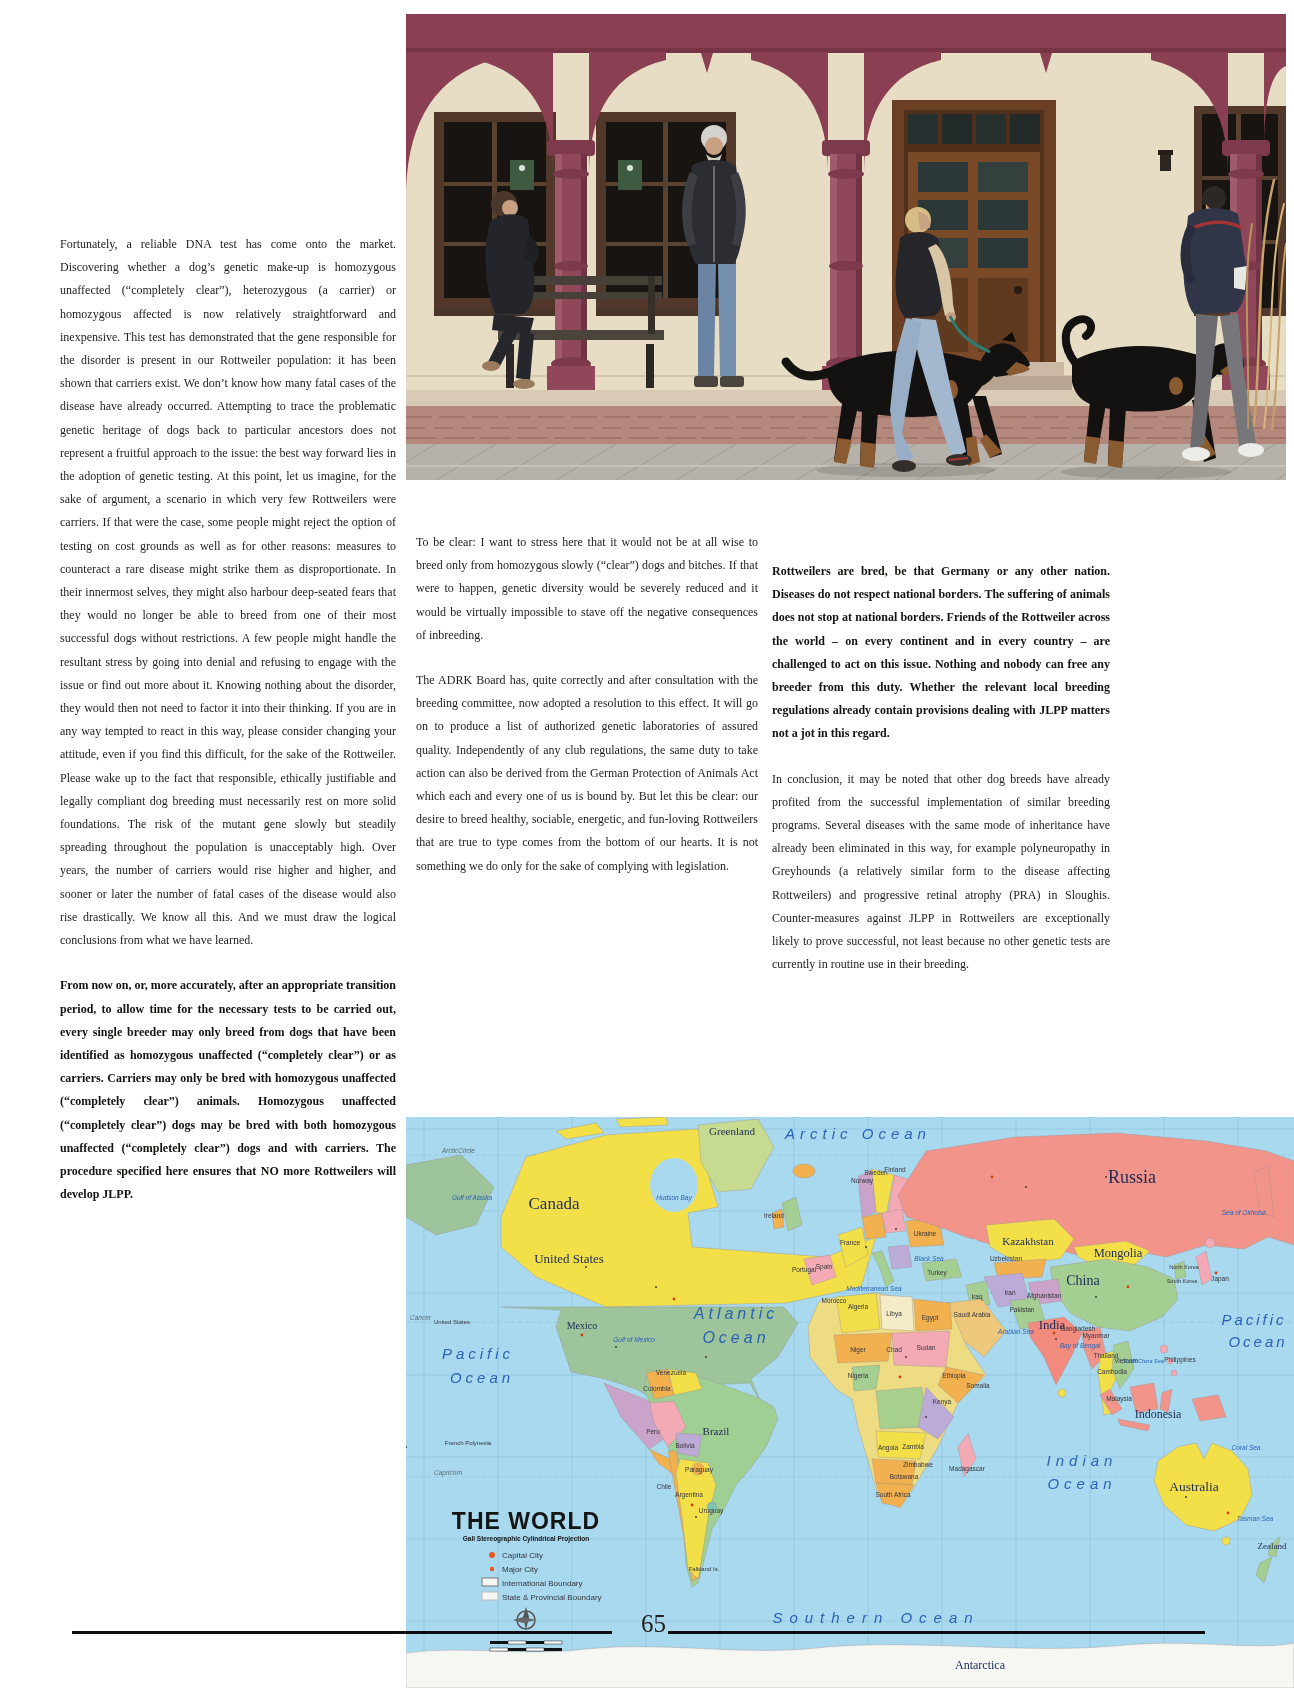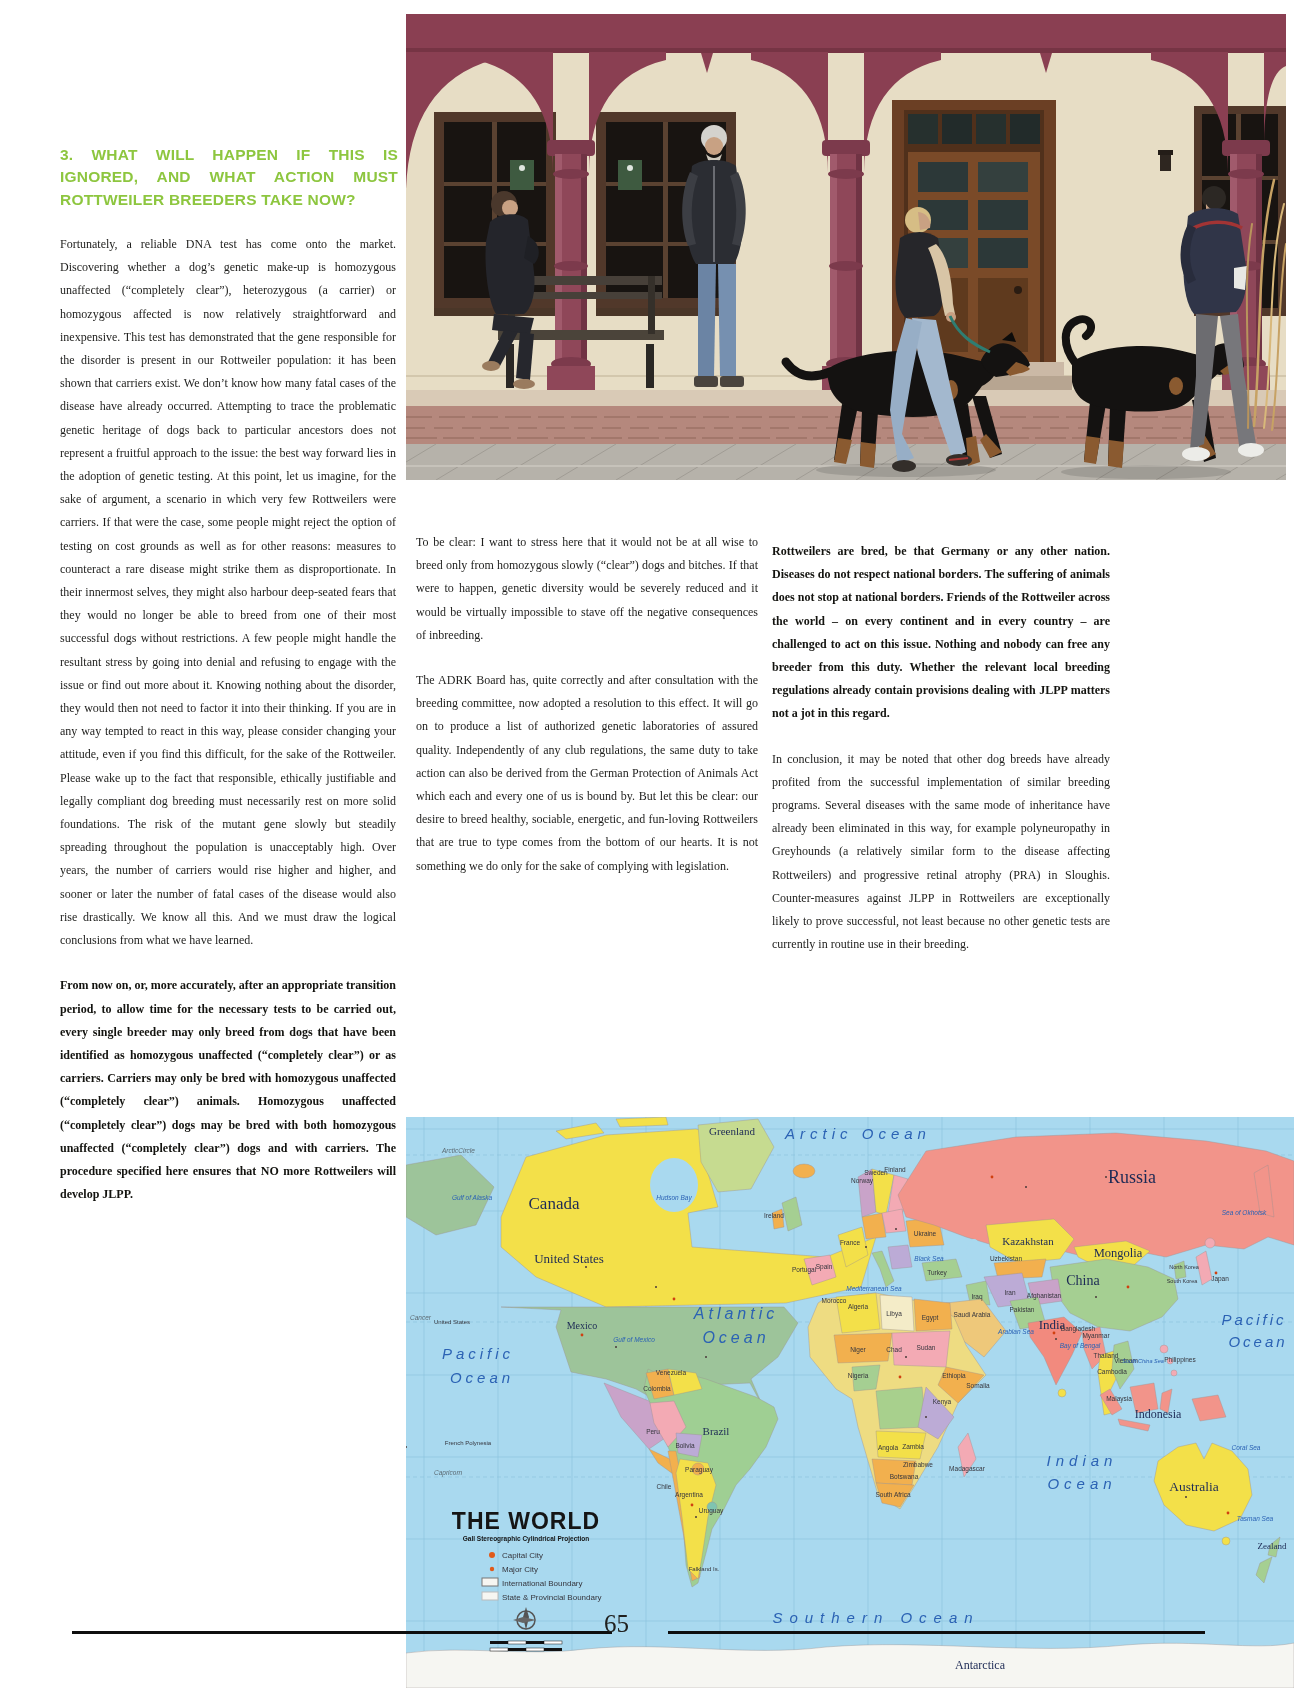--- a/index.html
+++ b/index.html
@@ -6,44 +6,43 @@
   .page{position:relative;width:1294px;height:1688px;margin:0 auto;background:#ffffff;overflow:hidden;
         font-family:"Liberation Serif", serif;}
   .heading{position:absolute;left:60px;top:144px;width:338px;margin:0;
            font-family:"Liberation Sans", sans-serif;font-weight:bold;font-size:15.5px;
            line-height:1.45;color:#8dc63f;text-align:justify;letter-spacing:.2px;}
   .col{position:absolute;font-size:12px;line-height:23.2px;color:#1d1d1b;text-align:justify;}
   .col p{margin:0 0 22px 0;}
   .col p.bold{font-weight:bold;color:#13130f;}
   .col1{left:60px;top:233px;width:336px;}
   .col2{left:416px;top:531px;width:342px;}
-  .col3{left:772px;top:540px;width:338px;}
+  .col3{left:772px;top:560px;width:338px;}
   .photo{position:absolute;left:406px;top:14px;width:880px;height:466px;}
   .map{position:absolute;left:406px;top:1117px;width:888px;height:571px;}
   .photo svg,.map svg{display:block;width:100%;height:100%;}
   .rule{position:absolute;top:1631px;height:3px;background:#0e0e0e;z-index:6;}
   .rule-l{left:72px;width:540px;}
   .rule-r{left:668px;width:537px;}
-  .pagenum{position:absolute;left:604px;top:1610px;width:62px;text-align:left;z-index:6;
+  .pagenum{position:absolute;left:604px;top:1610px;width:62px;text-align:right;z-index:6;
            font-family:"Liberation Serif", serif;font-size:25px;color:#20201e;}
   
   text{font-family:"Liberation Serif", serif;}
   .ocean{fill:#2b62b4;font-family:"Liberation Sans", sans-serif;font-style:italic;}
   .country{fill:#1d2a55;}
   .tinyl{fill:#35353d;font-family:"Liberation Sans", sans-serif;}
   .sea{fill:#2b62b4;font-family:"Liberation Sans", sans-serif;font-style:italic;}
   .lineLbl{fill:#5c6b74;font-family:"Liberation Sans", sans-serif;font-style:italic;}
   .legendT{fill:#151515;font-family:"Liberation Sans", sans-serif;font-weight:bold;}
 </style>
 </head>
 <body>
 
 <div class="page">
 
-  <h2 class="heading">3. WHAT WILL HAPPEN IF THIS IS IGNORED, AND WHAT ACTION MUST ROTTWEILER BREEDERS TAKE NOW?</h2>
 
   <div class="col col1">
     <p>Fortunately, a reliable DNA test has come onto the market. Discovering whether a dog’s genetic make-up is homozygous unaffected (“completely clear”), heterozygous (a carrier) or homozygous affected is now relatively straightforward and inexpensive. This test has demonstrated that the gene responsible for the disorder is present in our Rottweiler population: it has been shown that carriers exist. We don’t know how many fatal cases of the disease have already occurred. Attempting to trace the problematic genetic heritage of dogs back to particular ancestors does not represent a fruitful approach to the issue: the best way forward lies in the adoption of genetic testing. At this point, let us imagine, for the sake of argument, a scenario in which very few Rottweilers were carriers. If that were the case, some people might reject the option of testing on cost grounds as well as for other reasons: measures to counteract a rare disease might strike them as disproportionate. In their innermost selves, they might also harbour deep-seated fears that they would no longer be able to breed from one of their most successful dogs without restrictions. A few people might handle the resultant stress by going into denial and refusing to engage with the issue or find out more about it. Knowing nothing about the disorder, they would then not need to factor it into their thinking. If you are in any way tempted to react in this way, please consider changing your attitude, even if you find this difficult, for the sake of the Rottweiler. Please wake up to the fact that responsible, ethically justifiable and legally compliant dog breeding must necessarily rest on more solid foundations. The risk of the mutant gene slowly but steadily spreading throughout the population is unacceptably high. Over years, the number of carriers would rise higher and higher, and sooner or later the number of fatal cases of the disease would also rise drastically. We know all this. And we must draw the logical conclusions from what we have learned.</p>
     <p class="bold">From now on, or, more accurately, after an appropriate transition period, to allow time for the necessary tests to be carried out, every single breeder may only breed from dogs that have been identified as homozygous unaffected (“completely clear”) or as carriers. Carriers may only be bred with homozygous unaffected (“completely clear”) animals. Homozygous unaffected (“completely clear”) dogs may be bred with both homozygous unaffected (“completely clear”) dogs and with carriers. The procedure specified here ensures that NO more Rottweilers will develop JLPP.</p>
   </div>
 
   <div class="photo">
     <svg viewBox="0 0 880 466" preserveAspectRatio="none">
 
       <rect x="0" y="0" width="880" height="380" fill="#eae0ca"></rect>

